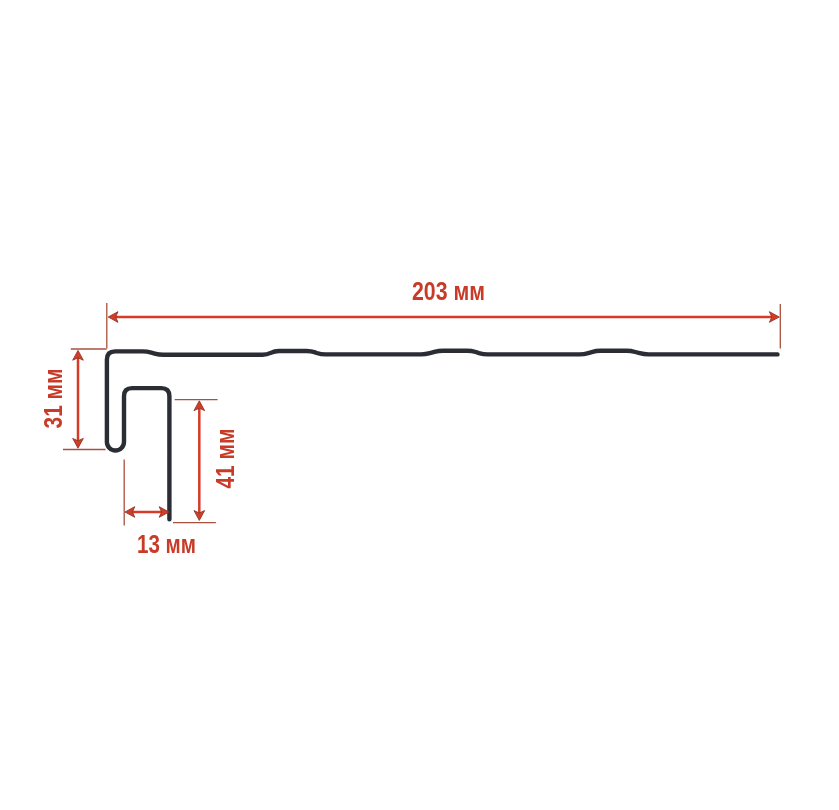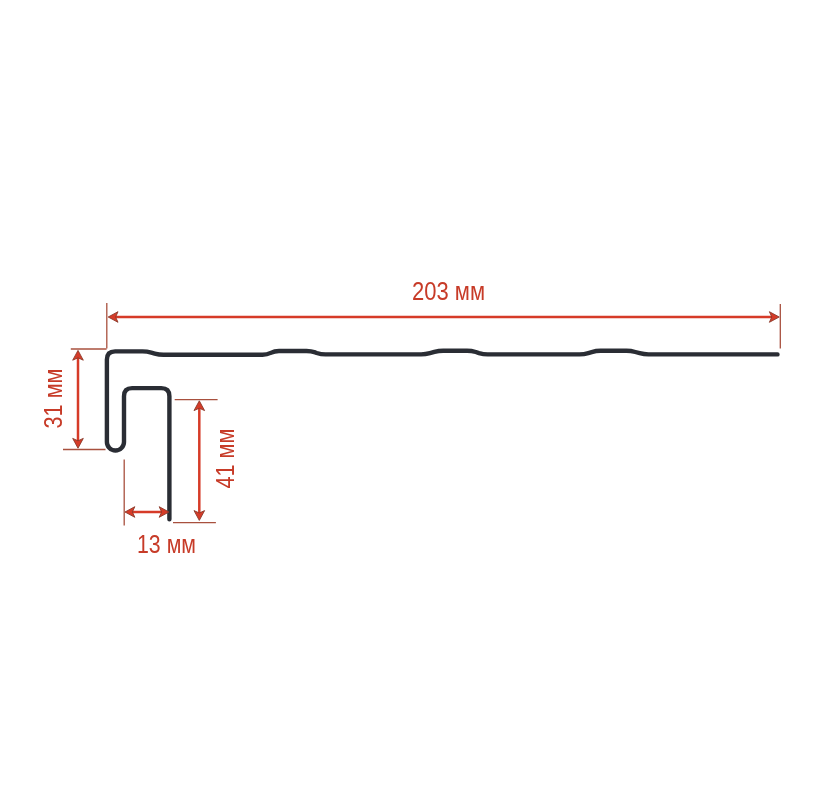--- a/index.html
+++ b/index.html
@@ -1,16 +1,16 @@
 <!DOCTYPE html>
 <html><head>
 <meta charset="utf-8">
 <style>
   html,body{margin:0;padding:0;background:#ffffff;}
-  #canvas{width:839px;height:604px;position:relative;}
+  #canvas{width:839px;height:604px;position:relative;font-weight:bold;}
   svg{display:block;}
   text{font-family:"Liberation Sans", sans-serif;}
 </style>
 </head>
 <body>
 <div id="canvas">
 <svg width="839" height="810" viewBox="0 0 839 810" xmlns="http://www.w3.org/2000/svg">
   <rect x="0" y="0" width="839" height="810" fill="#ffffff"></rect>
 
   <path d="M 169.4 519.3

